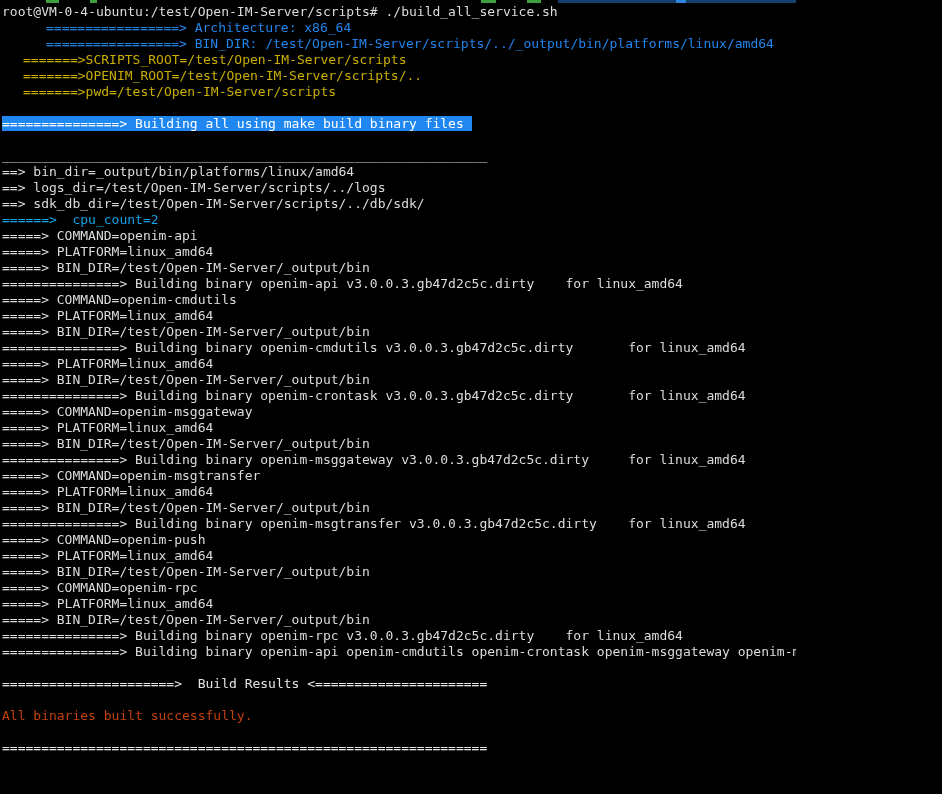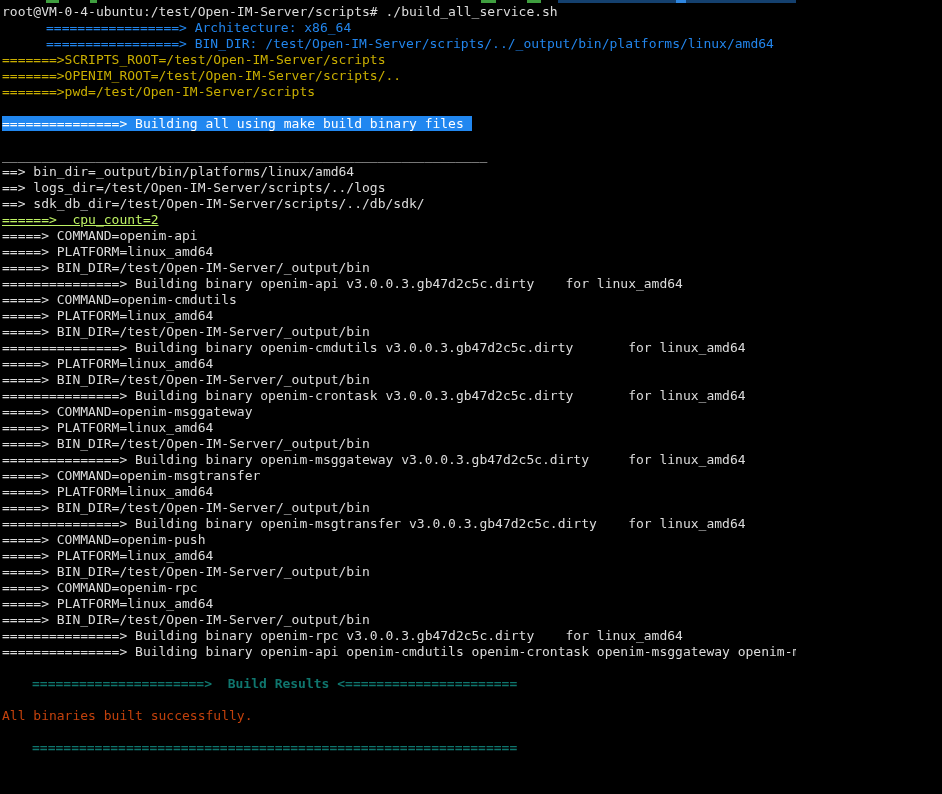--- a/index.html
+++ b/index.html
@@ -11,25 +11,25 @@
     font-family:"DejaVu Sans Mono","Liberation Mono",monospace;
     font-size:13px;
     line-height:16px;
     color:#dcdcdc;
     cursor:text;
   }
   .term { position:absolute; top:4px; left:2px; right:0; bottom:0; }
   .line { white-space:pre; tab-size:8; -moz-tab-size:8; height:16px; overflow:visible; }
   .line span { white-space:pre; tab-size:8; -moz-tab-size:8; }
   .c-plain     { color:#dcdcdc; }
-  .c-bold      { color:#0f766e; font-weight:bold;margin-left:30px; }
+  .c-bold      { color:#e5e5e5; font-weight:normal; }
   .c-blue      { color:#2285ec;margin-left:44px; }
-  .c-yellow    { color:#c9ae00; }
+  .c-yellow    { color:#c9ae00;margin-left:21px; }
   .c-green     { color:#c2410c; }
-  .c-green-dim { color:#bef264;text-decoration:underline; }
+  .c-green-dim { color:#0ea5e9; }
   .c-highlight { color:#ffffff; background:#2187f0; }
   .c-blank     { color:transparent; }
   .artifact { position:absolute; height:3px; top:0; }
 </style>
 </head>
 <body>
 
 <div class="screen">
   <div id="artifacts">
       <div class="artifact" style="left: 46px; width: 13px; background: rgb(63, 158, 63);"></div>

